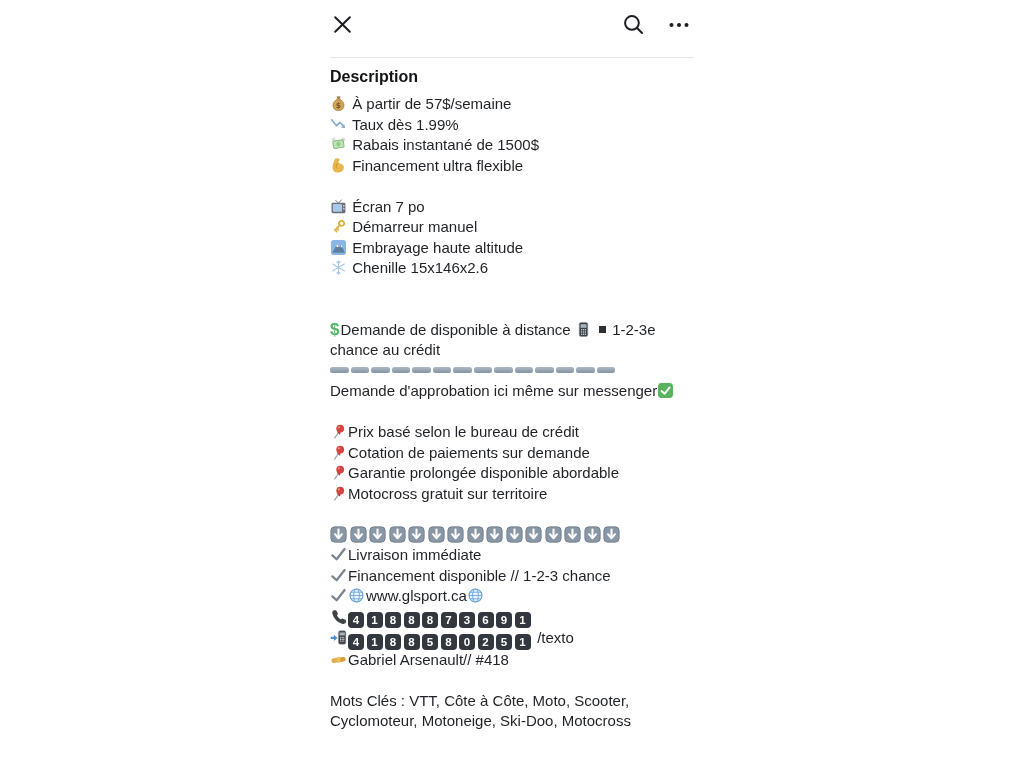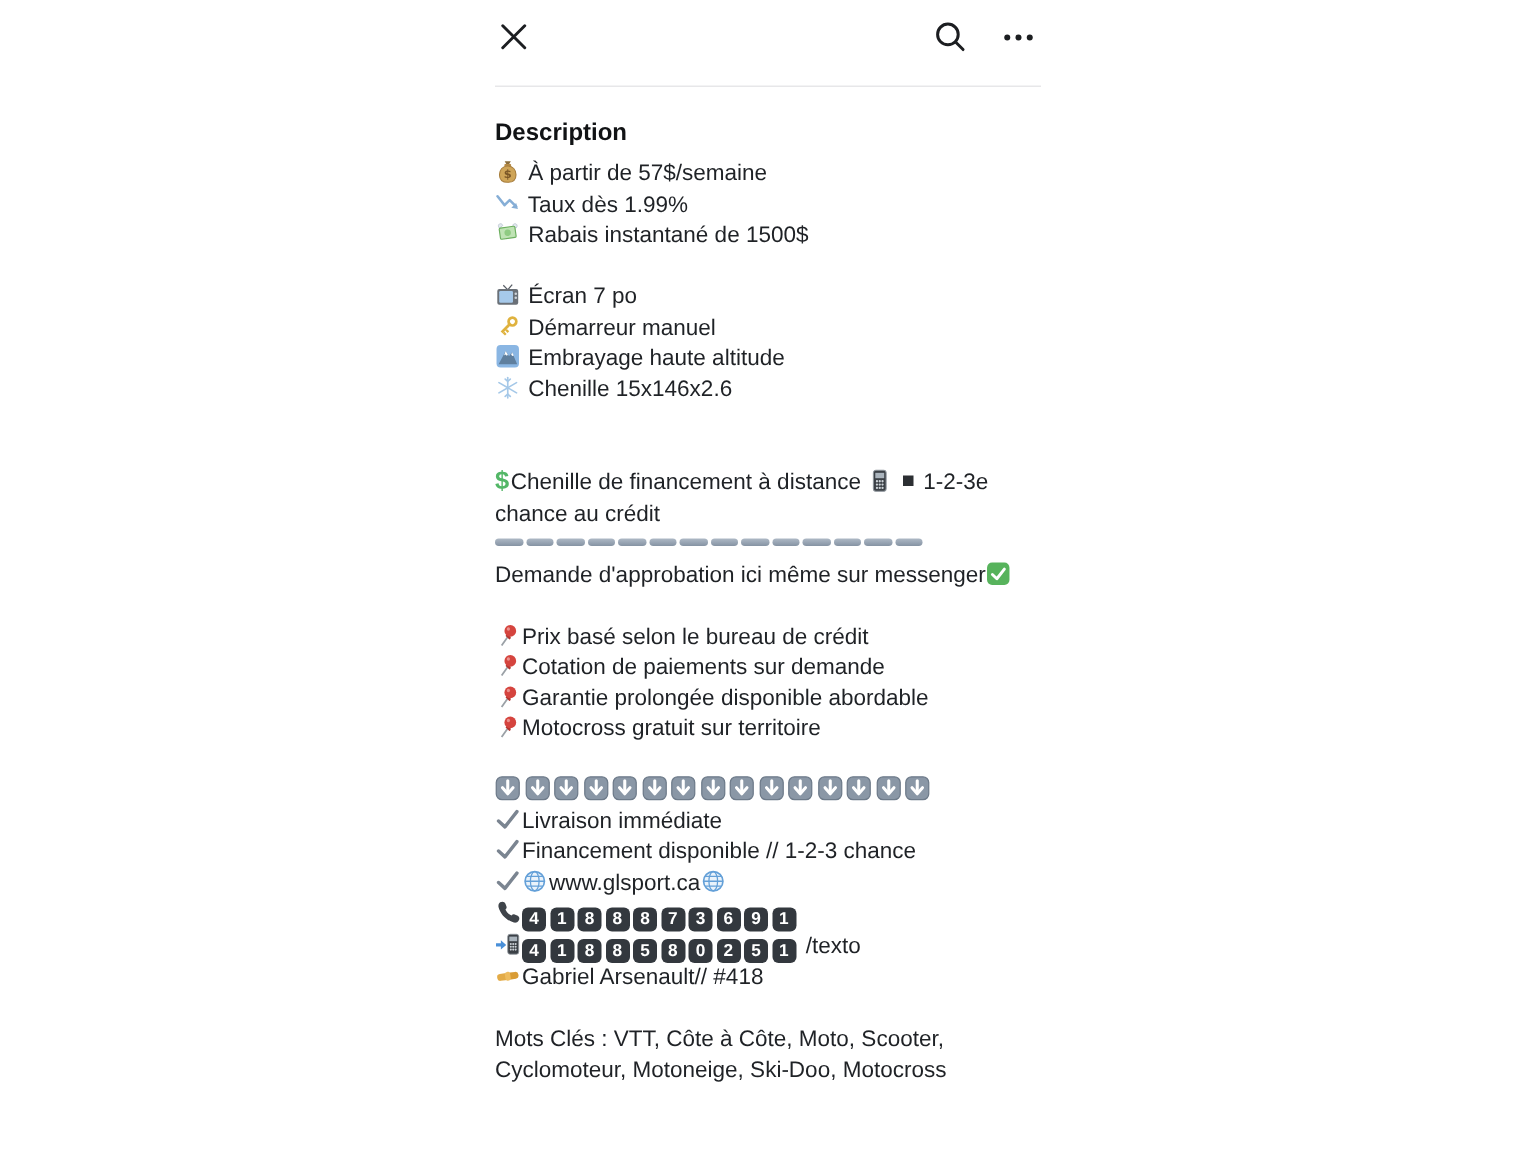--- a/index.html
+++ b/index.html
@@ -8,21 +8,21 @@
     font-family:"Liberation Sans","DejaVu Sans",sans-serif;
     color:#1c1e21;position:relative;
   }
   .column{position:absolute;left:330px;top:0;width:364px;}
   .topbar{display:flex;align-items:center;height:52px;}
   .icon-btn{background:none;border:0;padding:0;cursor:pointer;display:flex;align-items:center;justify-content:center;}
   .close-btn{width:24px;height:24px;}
   .search-btn{width:26px;height:26px;margin-left:auto;margin-right:20px;}
   .more-btn{width:26px;height:26px;margin-right:2px;}
   .divider{border-bottom:1px solid #e7e7e9;height:0;margin-top:5px;}
-  .title{font-size:16px;font-weight:700;line-height:19px;margin-top:21px;color:#111315;}
+  .title{font-size:16px;font-weight:700;line-height:19px;margin-top:9px;color:#111315;}
   .body{margin-top:8px;}
   .line{font-size:15px;line-height:20.5px;min-height:20.5px;white-space:pre-wrap;color:#1f2226;}
   .emoji{display:inline-block;width:18px;height:17px;vertical-align:-3px;}
   .emoji svg{display:block;}
   .dollar{color:var(--green-dollar);font-weight:700;font-size:17px;padding-right:1px;}
   .keycap{
     display:inline-block;width:16px;height:16px;border-radius:4px;
     background:var(--keycap-bg);color:#fff;font-size:11.5px;font-weight:700;
     text-align:center;line-height:16px;vertical-align:-2.5px;margin-right:2.5px;
   }
@@ -75,20 +75,24 @@
             <path d="M18 14.5 L12.8 13.6 L16.6 9.8 Z" fill="#86aed6"></path>
           </svg></span><span> Taux dès 1.99%</span></div>
       <div class="line"><span class="emoji"><svg width="17" height="17" viewBox="0 0 20 20">
             <path d="M3.5 6 C1 3.5 4.5 .8 6.2 3.8 Z" fill="#e2e9ef" stroke="#b9c4cf" stroke-width=".6"></path>
             <path d="M16.5 6 C19 3.5 15.5 .8 13.8 3.8 Z" fill="#e2e9ef" stroke="#b9c4cf" stroke-width=".6"></path>
             <g transform="rotate(-8 10 10)">
               <rect x="3.8" y="5.2" width="12.4" height="8.8" rx="1" fill="#bfe3b4" stroke="#6caf5f" stroke-width=".9"></rect>
               <circle cx="10" cy="9.6" r="2.5" fill="#8fcb82"></circle>
             </g>
           </svg></span><span> Rabais instantané de 1500$</span></div>
+      <div class="line"><span class="emoji"><svg width="17" height="17" viewBox="0 0 20 20">
+            <path d="M6.2 1.8 h3.8 c1.1 0 1.6 1 1.1 2.1 L9.6 7 c3.6.3 6.7 2.3 6.7 5.6 0 3.1-2.6 5.1-6.2 5.6 C6 18.6 3 16.4 3 12.4 3 7.8 4.6 4.4 6.2 1.8 Z" fill="#e9b64d"></path>
+            <path d="M9.3 7.2 c-2.1 1.5 -2.6 4 -1.5 6.1" fill="none" stroke="#c9952e" stroke-width="1.2"></path>
+          </svg></span><span> Financement ultra flexible</span></div>
       <div class="line"></div>
       <div class="line"><span class="emoji"><svg width="17" height="17" viewBox="0 0 20 20">
             <path d="M6.5 2.5 L9.7 5.8 M13.5 2 L10.3 5.8" stroke="#5a5f66" stroke-width="1"></path>
             <rect x="1.8" y="5.5" width="16.4" height="12.3" rx="1.6" fill="#6a7077"></rect>
             <rect x="3.3" y="7" width="10.8" height="9.3" rx="1" fill="#a6c9ea"></rect>
             <circle cx="16.3" cy="9.2" r="1" fill="#cfd4d9"></circle>
             <circle cx="16.3" cy="12.4" r="1" fill="#cfd4d9"></circle>
           </svg></span><span> Écran 7 po</span></div>
       <div class="line"><span class="emoji"><svg width="17" height="17" viewBox="0 0 20 20">
             <g transform="rotate(45 10 10)">
@@ -107,21 +111,21 @@
       <div class="line"><span class="emoji"><svg width="17" height="17" viewBox="0 0 20 20">
             <g stroke="#a5c8e8" stroke-width="1.3" stroke-linecap="round">
               <line x1="10" y1="2" x2="10" y2="18"></line>
               <line x1="3.1" y1="6" x2="16.9" y2="14"></line>
               <line x1="3.1" y1="14" x2="16.9" y2="6"></line>
               <path d="M8 3.2 L10 5 L12 3.2 M8 16.8 L10 15 L12 16.8" fill="none"></path>
             </g>
           </svg></span><span> Chenille 15x146x2.6</span></div>
       <div class="line"></div>
       <div class="line"></div>
-      <div class="line"><span class="dollar">$</span><span>Chenille de financement à distance </span><span class="emoji"><svg width="17" height="17" viewBox="0 0 20 20">
+      <div class="line"><span class="dollar">$</span><span>Demande de disponible à distance </span><span class="emoji"><svg width="17" height="17" viewBox="0 0 20 20">
             <rect x="5" y="1.8" width="10" height="16.4" rx="2" fill="#3b4046" stroke="#8d949b" stroke-width=".8"></rect>
             <rect x="6.5" y="3.8" width="7" height="4.2" fill="#aab4bd"></rect>
             <g fill="#cdd3d8">
               <circle cx="7.8" cy="10.4" r=".9"></circle>
               <circle cx="10" cy="10.4" r=".9"></circle>
               <circle cx="12.2" cy="10.4" r=".9"></circle>
               <circle cx="7.8" cy="13" r=".9"></circle>
               <circle cx="10" cy="13" r=".9"></circle>
               <circle cx="12.2" cy="13" r=".9"></circle>
               <circle cx="7.8" cy="15.6" r=".9"></circle>

